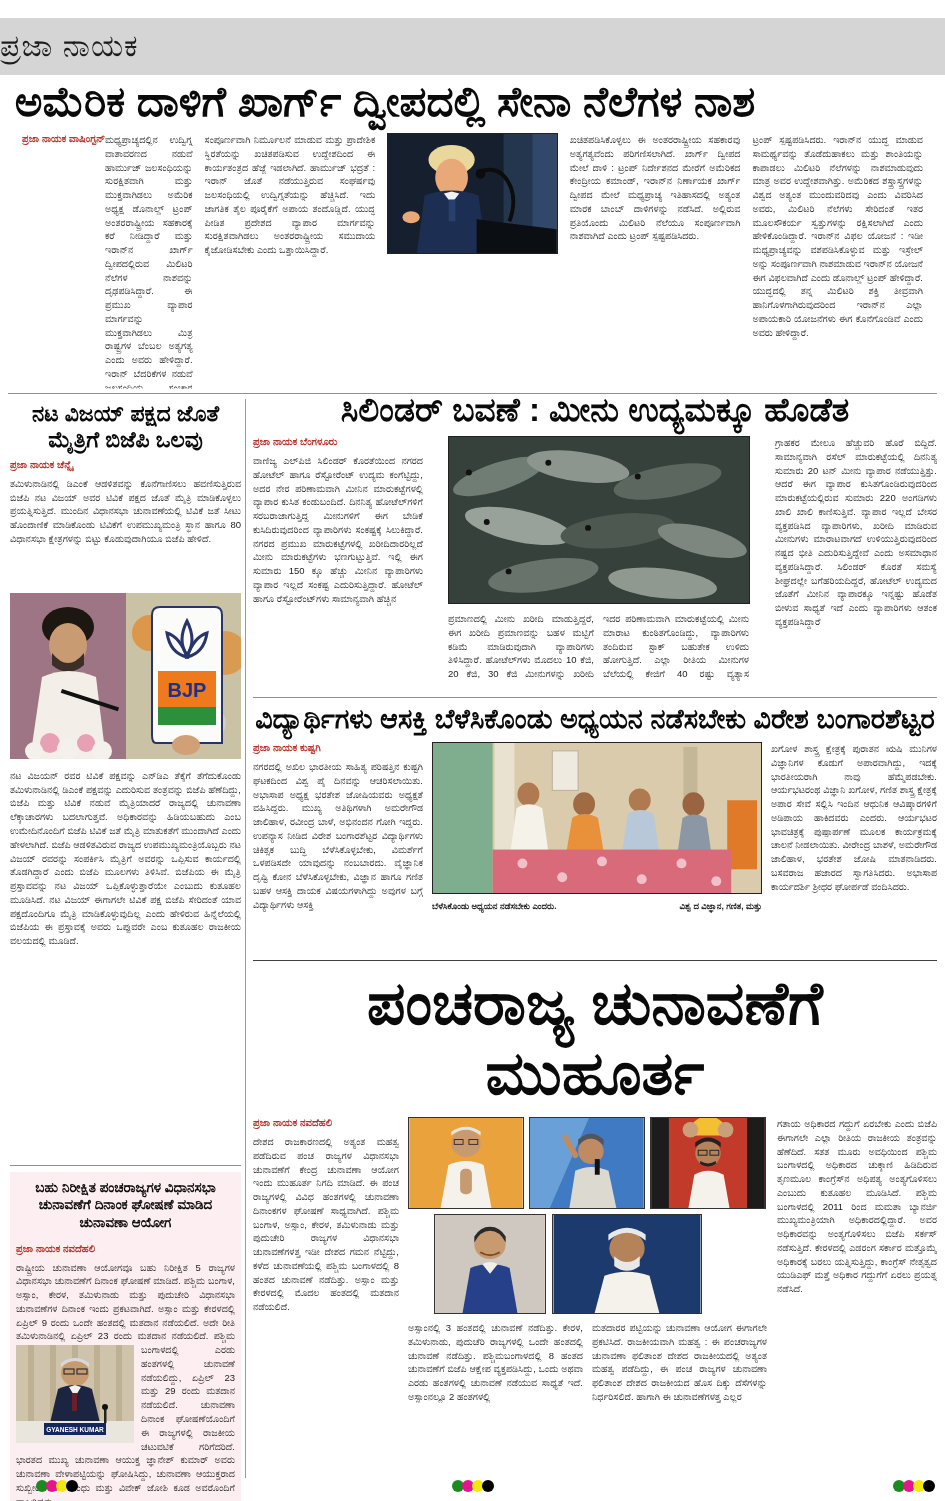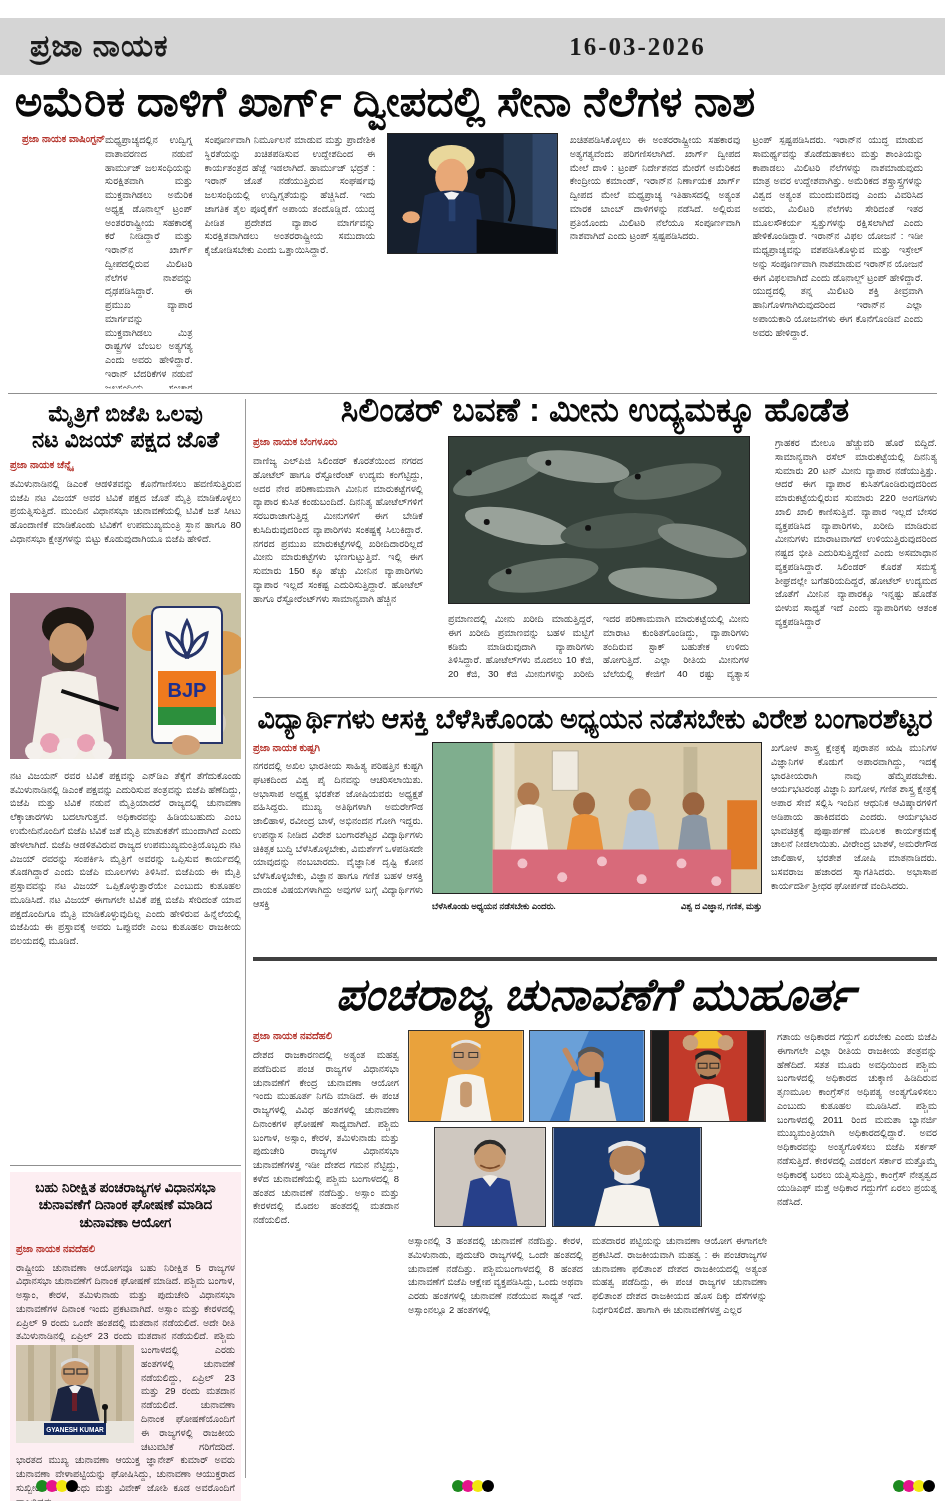--- a/index.html
+++ b/index.html
@@ -1,21 +1,21 @@
 <!DOCTYPE html>
 <html><head>
 <meta charset="utf-8">
 <style>
   html,body{margin:0;padding:0;background:#e9e9e9;}
   .page{position:relative;width:945px;height:1501px;margin:0 auto;background:#ffffff;
         font-family:"Liberation Sans",sans-serif;color:#1c1c1c;overflow:hidden;}
   
   .masthead-bar{position:absolute;left:0;top:18px;width:945px;height:57px;background:#d5d5d5;
       display:flex;align-items:center;}
-  .masthead{width:300px;padding-left:30px;font-size:30px;font-weight:bold;letter-spacing:1px;}
+  .masthead{width:300px;font-size:30px;font-weight:normal;letter-spacing:1px;}
   .edition-date{flex:1;text-align:center;font-size:25px;font-weight:bold;
       font-family:"Liberation Serif",serif;letter-spacing:2px;}
   .page-number{width:300px;text-align:right;padding-right:30px;font-size:16px;font-weight:bold;}
   
   .main-headline{position:absolute;top:80px;left:0;width:770px;text-align:center;
       font-size:42px;line-height:1.05;font-weight:bold;color:#0a0a0a;}
   
   .byline{color:#b5342c;font-weight:bold;font-size:10px;margin:0 0 6px 0;}
   .bodytext{font-size:9.5px;line-height:1.45;text-align:justify;color:#222;overflow:hidden;}
   .headline2{font-weight:bold;color:#0a0a0a;text-align:center;}
@@ -48,34 +48,34 @@
   .cyl-row{display:flex;gap:25px;}
   .cyl-left{width:170px;}
   .cyl-left .bodytext{height:228px;}
   .cyl-center{width:302px;}
   .cyl-photo{width:302px;height:168px;border:1px solid #222;box-sizing:border-box;}
   .cyl-under{display:flex;gap:9px;margin-top:4px;}
   .cyl-under .bodytext{width:146px;height:70px;}
   .cyl-right{flex:1;}
   .cyl-right .bodytext{height:246px;}
   
-  .edu{height:263px;border-bottom:4px solid #404040;padding-top:6px;font-family:Liberation Serif, serif;}
+  .edu{height:263px;border-bottom:1px solid #404040;padding-top:6px;}
   .edu-headline{font-size:27px;margin:0 0 7px 0;}
   .edu-row{display:flex;gap:9px;}
   .edu-left{width:170px;}
   .edu-left .bodytext{height:186px;}
   .edu-center{width:330px;}
   .edu-photo{width:330px;height:152px;border:1px solid #222;box-sizing:border-box;}
   .edu-caption{display:flex;justify-content:space-between;font-size:8.5px;font-weight:bold;
       color:#222;margin-top:3px;}
   .edu-right{flex:1;}
   .edu-right .bodytext{height:206px;}
   
   .pan{padding-top:8px;}
-  .pan-headline{font-size:45px;margin:0 0 8px 0;font-style:italic;}
+  .pan-headline{font-size:60px;margin:0 0 8px 0;}
   .pan-row{display:flex;gap:9px;}
   .pan-left{width:146px;}
   .pan-left .bodytext{height:386px;}
   .pan-center{width:360px;}
   .pan-photos-top{display:flex;gap:5px;}
   .pan-photos-bottom{display:flex;gap:6px;margin-top:5px;padding-left:26px;}
   .pan-under{display:flex;gap:9px;margin-top:7px;align-items:center;}
   .pan-under .bodytext{width:175px;height:218px;}
   .pan-right{flex:1;}
   .pan-right .bodytext{height:400px;}
@@ -86,21 +86,20 @@
   .dot{width:12px;height:12px;border-radius:50%;margin-right:-2px;}
   .dg-left{left:36px;} .dg-center{left:452px;} .dg-right{left:893px;}
 </style>
 </head>
 <body>
 
 <div class="page">
 
   <div class="masthead-bar">
     <div class="masthead">ಪ್ರಜಾ ನಾಯಕ</div>
-    <div class="edition-date">16-03-2026</div>
   </div>
 
   <div class="main-headline">ಅಮೆರಿಕ ದಾಳಿಗೆ ಖಾರ್ಗ್ ದ್ವೀಪದಲ್ಲಿ ಸೇನಾ ನೆಲೆಗಳ ನಾಶ</div>
 
   <div class="main-article">
     <div class="mcol">
       <p class="byline">ಪ್ರಜಾ ನಾಯಕ ವಾಷಿಂಗ್ಟನ್</p>
       <div class="bodytext">ಮಧ್ಯಪ್ರಾಚ್ಯದಲ್ಲಿನ ಉದ್ವಿಗ್ನ ವಾತಾವರಣದ ನಡುವೆ ಹಾರ್ಮುಜ್ ಜಲಸಂಧಿಯನ್ನು ಸುರಕ್ಷಿತವಾಗಿ ಮತ್ತು ಮುಕ್ತವಾಗಿಡಲು ಅಮೆರಿಕ ಅಧ್ಯಕ್ಷ ಡೊನಾಲ್ಡ್ ಟ್ರಂಪ್ ಅಂತರರಾಷ್ಟ್ರೀಯ ಸಹಕಾರಕ್ಕೆ ಕರೆ ನೀಡಿದ್ದಾರೆ ಮತ್ತು ಇರಾನ್‌ನ ಖಾರ್ಗ್ ದ್ವೀಪದಲ್ಲಿರುವ ಮಿಲಿಟರಿ ನೆಲೆಗಳ ನಾಶವನ್ನು ದೃಢಪಡಿಸಿದ್ದಾರೆ. ಈ ಪ್ರಮುಖ ವ್ಯಾಪಾರ ಮಾರ್ಗವನ್ನು ಮುಕ್ತವಾಗಿಡಲು ಮಿತ್ರ ರಾಷ್ಟ್ರಗಳ ಬೆಂಬಲ ಅತ್ಯಗತ್ಯ ಎಂದು ಅವರು ಹೇಳಿದ್ದಾರೆ. ಇರಾನ್ ಬೆದರಿಕೆಗಳ ನಡುವೆ ಜಲಸಂಧಿಯ ಸಂಚಾರ ಸುರಕ್ಷತೆಗೆ ಮಹತ್ವ ನೀಡಲಾಗಿದೆ ಎಂದು ಟ್ರಂಪ್ ವಿವರಿಸಿದ್ದಾರೆ.</div>
     </div>
     <div class="mcol">
@@ -131,22 +130,22 @@
     </div>
   </div>
 
   <hr class="rule-h hr-main">
   <div class="v-rule"></div>
 
   <div class="left-col">
 
     <div>
       <div class="headline2 vijay-headline">
+        <div>ನಟ ವಿಜಯ್ ಪಕ್ಷದ ಜೊತೆ</div>
         <div>ಮೈತ್ರಿಗೆ ಬಿಜೆಪಿ ಒಲವು</div>
-        <div>ನಟ ವಿಜಯ್ ಪಕ್ಷದ ಜೊತೆ</div>
       </div>
       <p class="byline">ಪ್ರಜಾ ನಾಯಕ ಚೆನ್ನೈ</p>
       <div class="bodytext vijay-intro">ತಮಿಳುನಾಡಿನಲ್ಲಿ ಡಿಎಂಕೆ ಆಡಳಿತವನ್ನು ಕೊನೆಗಾಣಿಸಲು ಹವಣಿಸುತ್ತಿರುವ ಬಿಜೆಪಿ ನಟ ವಿಜಯ್ ಅವರ ಟಿವಿಕೆ ಪಕ್ಷದ ಜೊತೆ ಮೈತ್ರಿ ಮಾಡಿಕೊಳ್ಳಲು ಪ್ರಯತ್ನಿಸುತ್ತಿದೆ. ಮುಂದಿನ ವಿಧಾನಸಭಾ ಚುನಾವಣೆಯಲ್ಲಿ ಟಿವಿಕೆ ಜತೆ ಸೀಟು ಹೊಂದಾಣಿಕೆ ಮಾಡಿಕೊಂಡು ಟಿವಿಕೆಗೆ ಉಪಮುಖ್ಯಮಂತ್ರಿ ಸ್ಥಾನ ಹಾಗೂ 80 ವಿಧಾನಸಭಾ ಕ್ಷೇತ್ರಗಳನ್ನು ಬಿಟ್ಟು ಕೊಡುವುದಾಗಿಯೂ ಬಿಜೆಪಿ ಹೇಳಿದೆ.</div>
       <svg class="vijay-photo" viewBox="0 0 231 166" preserveAspectRatio="none">
         <rect width="116" height="166" fill="#a87e8d"></rect>
         <rect width="116" height="166" fill="#8d6475" opacity="0.35"></rect>
         <ellipse cx="58" cy="34" rx="26" ry="20" fill="#1d1712"></ellipse>
         <ellipse cx="58" cy="52" rx="19" ry="22" fill="#c99b72"></ellipse>
         <path d="M42,60 Q58,80 74,60 L74,72 Q58,86 42,72 Z" fill="#3a3028"></path>
         <path d="M20,166 L32,84 Q58,72 86,84 L96,166 Z" fill="#f3efe8"></path>

